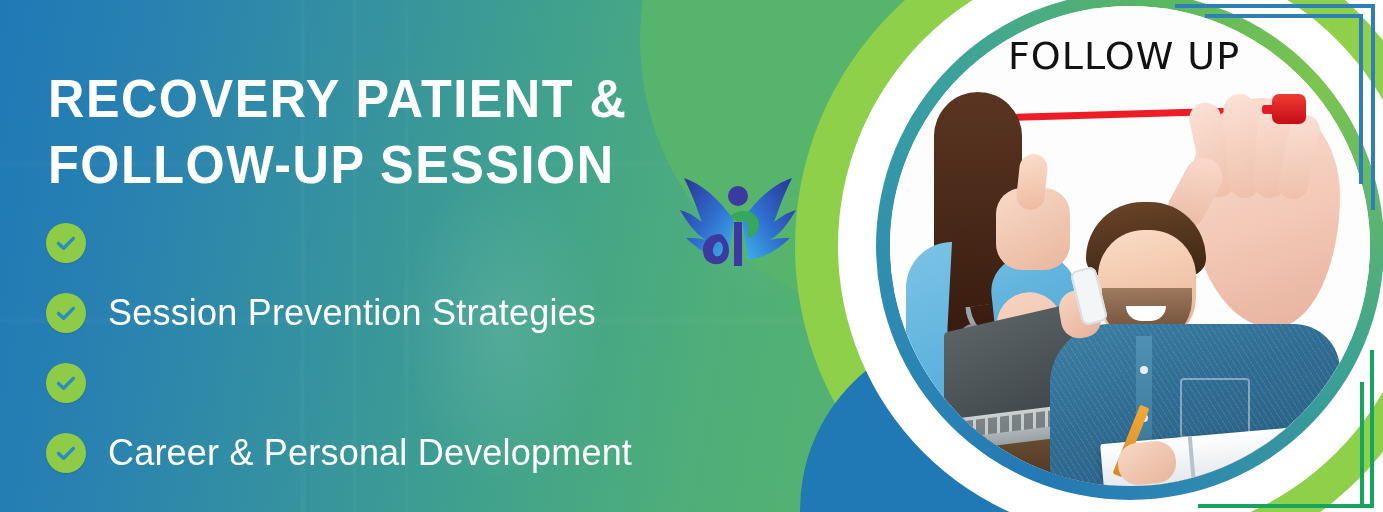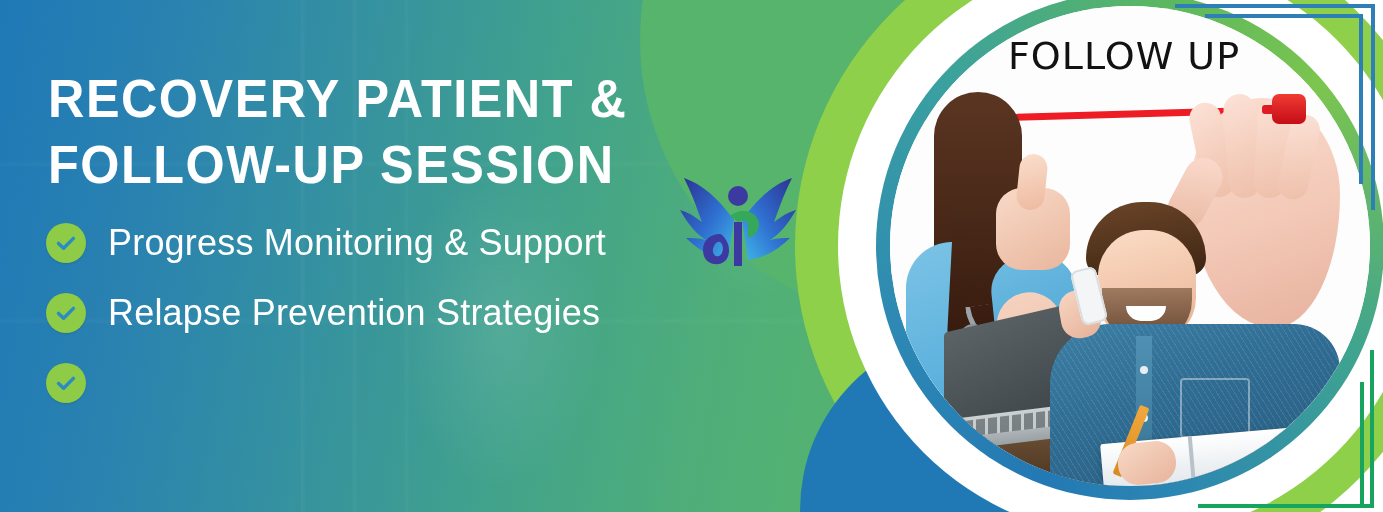--- a/index.html
+++ b/index.html
@@ -423,40 +423,47 @@
   </h1>
 
   <div class="bullets">
 
     <div class="bullet-row">
       <span class="check-icon">
         <svg viewBox="0 0 24 24" width="24" height="24" aria-hidden="true">
           <path d="M4.5 12.4 L9.6 17.3 L19.4 7.4" fill="none" stroke="#2b8cc4" stroke-width="3.4" stroke-linecap="round" stroke-linejoin="round"></path>
         </svg>
       </span>
-      <span class="bullet-text">Progress Monitoring &amp; Support</span>
     </div>
 
     <div class="bullet-row">
       <span class="check-icon">
         <svg viewBox="0 0 24 24" width="24" height="24" aria-hidden="true">
           <path d="M4.5 12.4 L9.6 17.3 L19.4 7.4" fill="none" stroke="#2b8cc4" stroke-width="3.4" stroke-linecap="round" stroke-linejoin="round"></path>
         </svg>
       </span>
-      <span class="bullet-text">Relapse Prevention Strategies</span>
+      <span class="bullet-text">Session Prevention Strategies</span>
     </div>
 
     <div class="bullet-row">
       <span class="check-icon">
         <svg viewBox="0 0 24 24" width="24" height="24" aria-hidden="true">
           <path d="M4.5 12.4 L9.6 17.3 L19.4 7.4" fill="none" stroke="#2b8cc4" stroke-width="3.4" stroke-linecap="round" stroke-linejoin="round"></path>
         </svg>
       </span>
     </div>
 
+    <div class="bullet-row">
+      <span class="check-icon">
+        <svg viewBox="0 0 24 24" width="24" height="24" aria-hidden="true">
+          <path d="M4.5 12.4 L9.6 17.3 L19.4 7.4" fill="none" stroke="#2b8cc4" stroke-width="3.4" stroke-linecap="round" stroke-linejoin="round"></path>
+        </svg>
+      </span>
+      <span class="bullet-text">Career &amp; Personal Development</span>
+    </div>
 
   </div>
 
   <div class="logo">
     <svg viewBox="0 0 140 118" aria-hidden="true">
       <defs>
         <linearGradient id="wingL" x1="0" y1="0" x2="1" y2="1">
           <stop offset="0%" stop-color="#2b2f8f"></stop>
           <stop offset="55%" stop-color="#2f6fd0"></stop>
           <stop offset="100%" stop-color="#3fb8e8"></stop>

